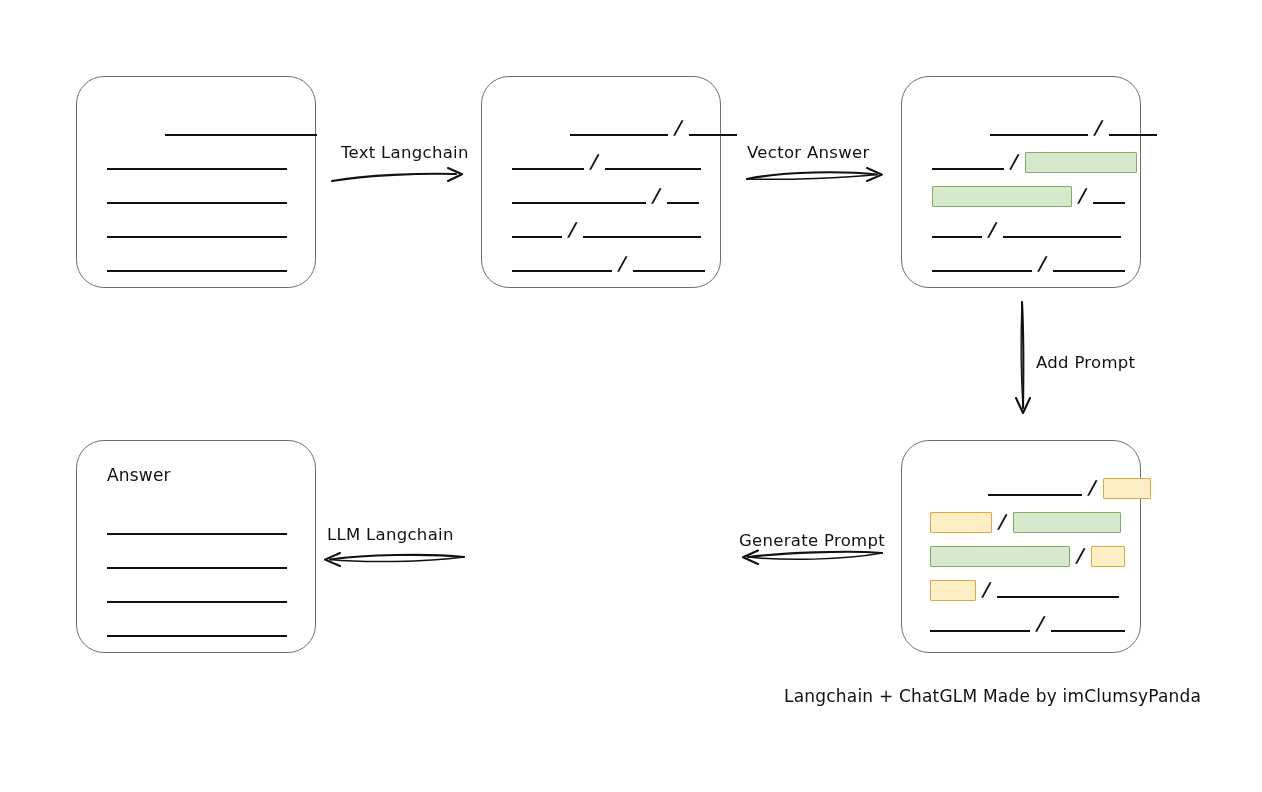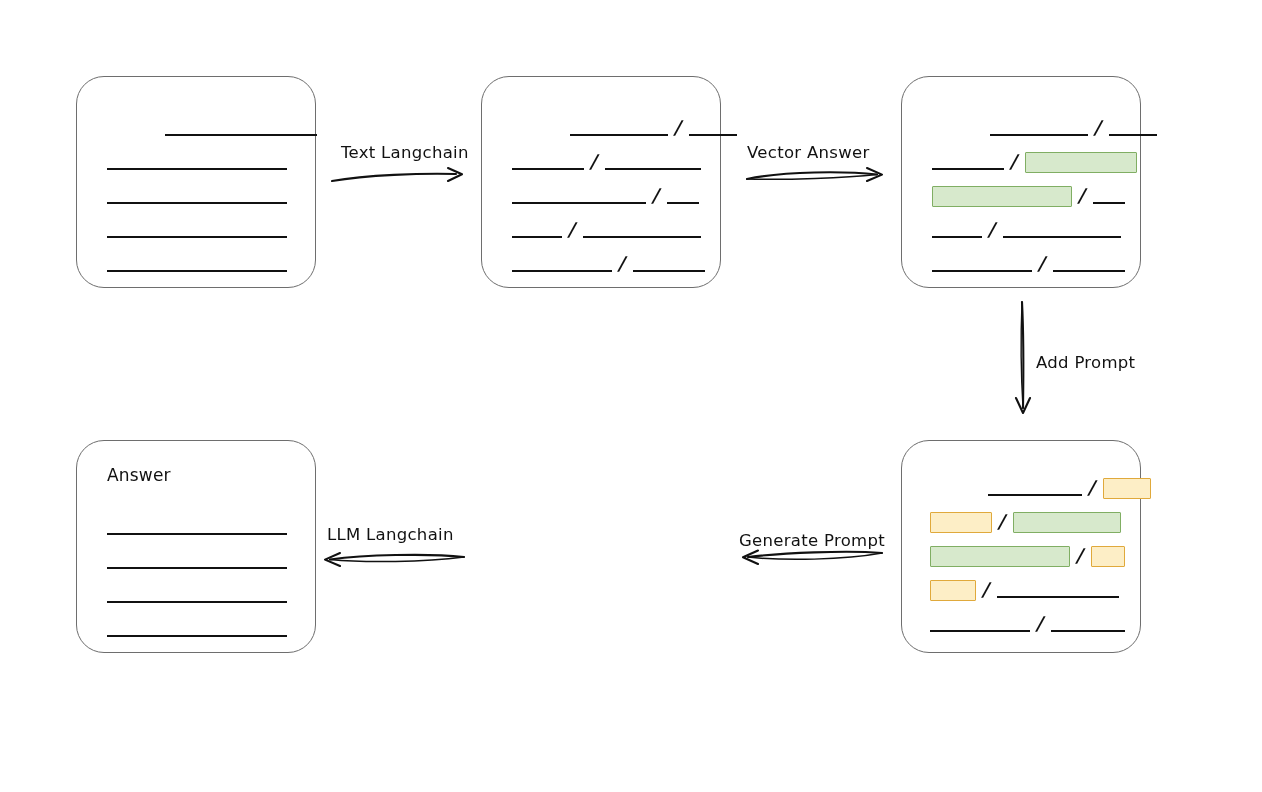--- a/index.html
+++ b/index.html
@@ -255,14 +255,15 @@
           <span class="seg" style="width: 122px; align-self: flex-end; margin-bottom: 3px;"></span>
         </div>
         <div class="row" style="left: 28px; top: 172px;">
           <span class="seg" style="width: 100px; align-self: flex-end; margin-bottom: 3px;"></span>
           <span class="slash" style="margin: 0px 6px 2px; align-self: flex-end;">/</span>
           <span class="seg" style="width: 74px; align-self: flex-end; margin-bottom: 3px;"></span>
         </div>
       </div>
   </div>
 
+  <div class="caption hand" style="left:784px;top:686px;">Langchain + ChatGLM Made by imClumsyPanda</div>
 
 </div>
 
 </body></html>

